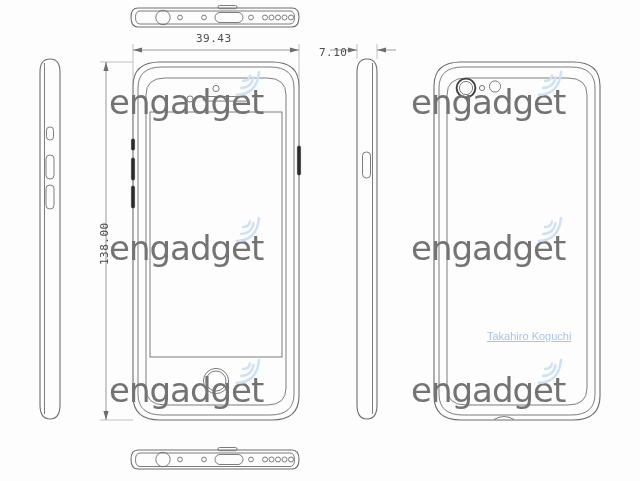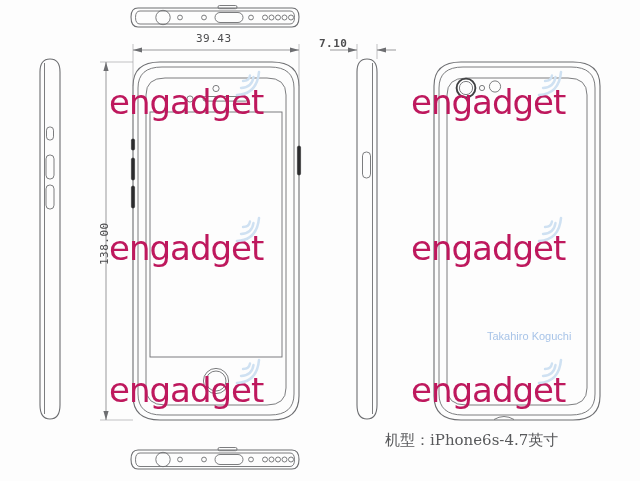--- a/index.html
+++ b/index.html
@@ -17,21 +17,21 @@
   }
   #stage svg.layer {
     position: absolute;
     left: 0;
     top: 0;
     width: 640px;
     height: 481px;
   }
   .wm {
     position: absolute;
-    color: #be185d;
+    color: #737373;
     font-family: "DejaVu Sans", sans-serif;
     font-size: 34px;
     letter-spacing: -1px;
     font-weight: 400;
     white-space: nowrap;
     user-select: none;
   }
   .wm .wmtext { display: inline-block; }
   .wm svg {
     position: absolute;
@@ -279,19 +279,18 @@
       </g>
       <g fill="none" stroke="#cfe1f2" stroke-width="2.4" stroke-linecap="round">
         <path d="M8 22 Q19 21.5 20.5 11"></path>
         <path d="M10 15 Q16 15 17 9.5"></path>
       </g>
     </svg>
   </div>
 
   <div class="dimlabel" style="left:196px; top:32px;">39.43</div>
   <div class="dimlabel vert" style="left:98px; top:265px;">138.00</div>
-  <div class="dimlabel" style="left:319px; top:37px;font-weight:bold;">7.10</div>
-
-  <div class="sig" style="left:487px; top:330px;">Takahiro Koguchi</div>
-
-  <div class="caption" style="left:385px; top:431px;">机型：iPhone6s-4.7英寸</div>
+  <div class="dimlabel" style="left:319px; top:46px;">7.10</div>
+
+  <div class="sig" style="left:487px; top:330px;text-decoration:underline;">Takahiro Koguchi</div>
+
 
 </div>
 
 </body></html>

